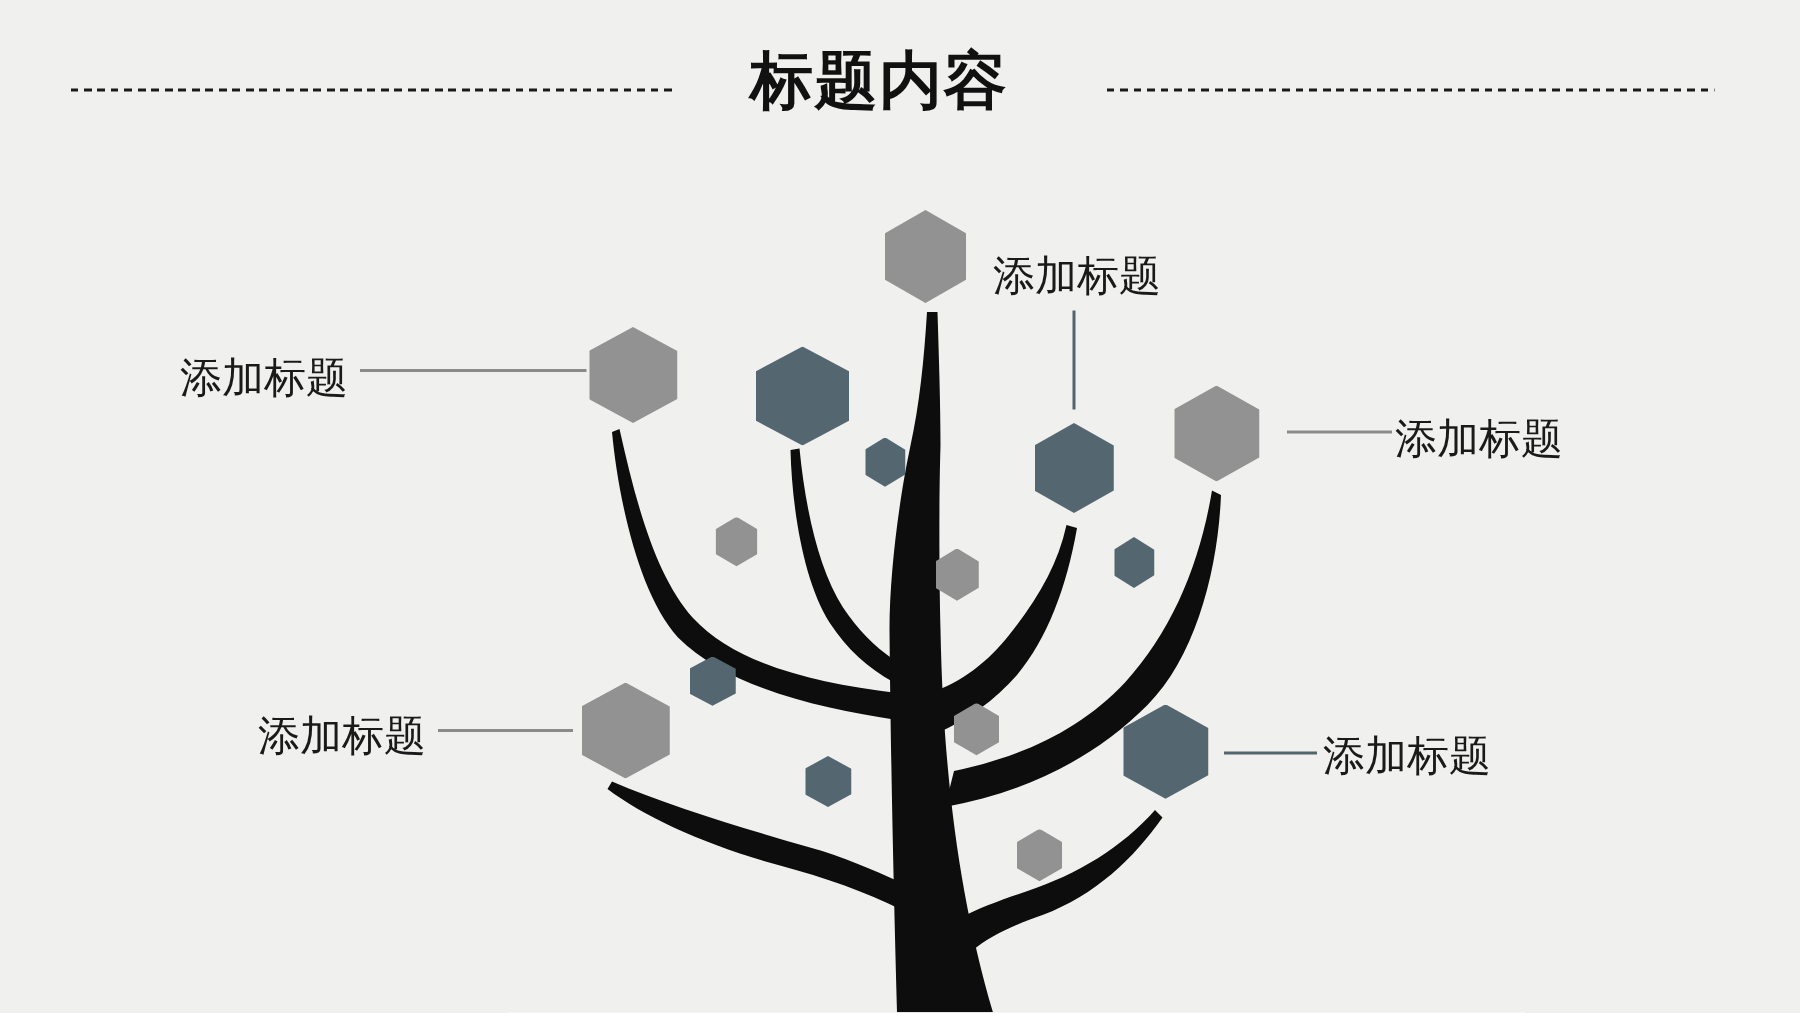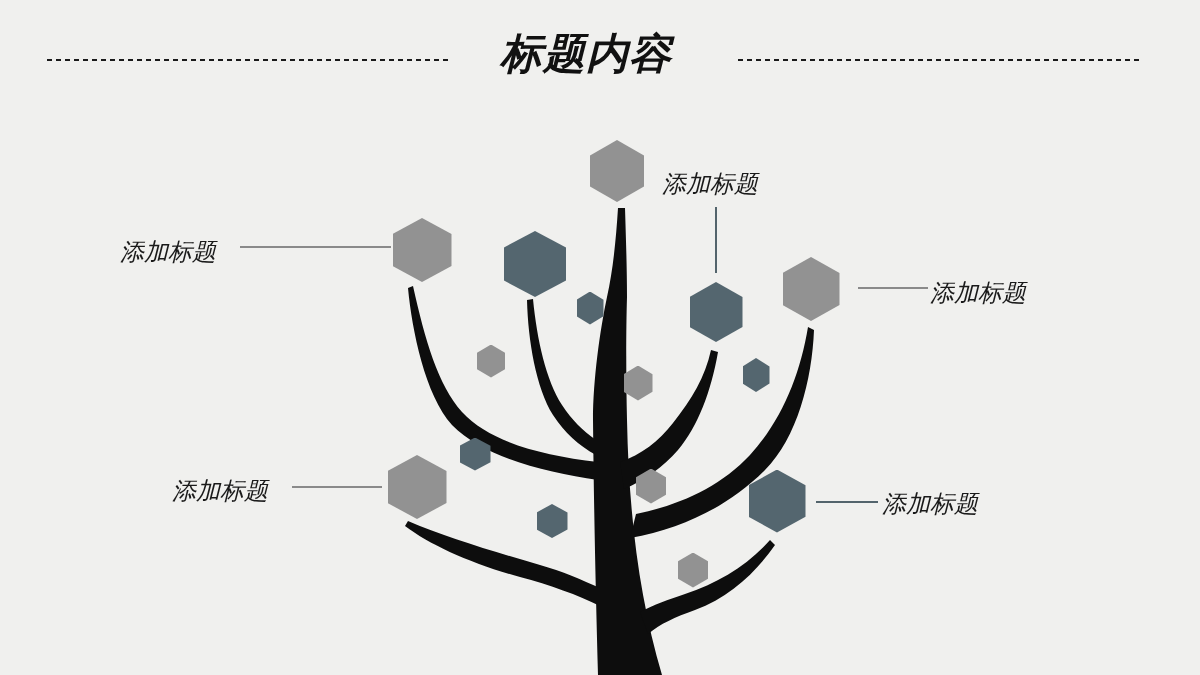--- a/index.html
+++ b/index.html
@@ -6,28 +6,28 @@
   body{font-family:"Liberation Sans","DejaVu Sans",sans-serif;}
   .slide{position:relative;width:1200px;height:675px;overflow:hidden;background:#f0f0ee;}
   .title{position:absolute;top:33px;left:500px;margin:0;font-size:42px;line-height:1;
          font-weight:bold;color:var(--title,#111);letter-spacing:1px;white-space:nowrap;}
   .dash{position:absolute;top:59px;height:2px;
         background:repeating-linear-gradient(90deg,var(--dash,#1a1a1a) 0 5px,transparent 5px 9px);}
   .dash-left{left:47px;width:405px;}
   .dash-right{left:738px;width:405px;}
   .tree{position:absolute;left:0;top:0;}
   .hex{position:absolute;clip-path:polygon(50% 0%,100% 25%,100% 75%,50% 100%,0% 75%,0% 25%);}
-  .callout-text{position:absolute;font-size:24px;line-height:30px;color:var(--label_text,#1a1a1a);white-space:nowrap;}
+  .callout-text{position:absolute;font-size:28px;line-height:30px;color:var(--label_text,#1a1a1a);white-space:nowrap;}
   .callout-line{position:absolute;}
   .layer{position:absolute;left:0;top:0;width:100%;height:100%;}
 </style>
 </head>
 <body>
 
-<div class="slide" style="background: rgb(240, 240, 238); font-style: italic;">
+<div class="slide" style="background: rgb(240, 240, 238);">
 
   <div class="dash dash-left"></div>
   <h1 class="title">标题内容</h1>
   <div class="dash dash-right"></div>
 
   <svg class="tree" width="1200" height="675" viewBox="0 0 1200 675">
     <path fill="var(--tree)" d="M 598 675 C 596 600, 594 520, 593 420 C 593 380, 600 330, 607 297
          C 613 270, 616 240, 618 208 L 625 208 C 626 240, 627 270, 627 297
          C 626 330, 626 380, 627 420 C 629 520, 640 600, 662 675 Z"></path>
     <path fill="var(--tree)" d="M 413 286 C 425 340, 438 385, 462 412 C 490 442, 540 455, 598 462

